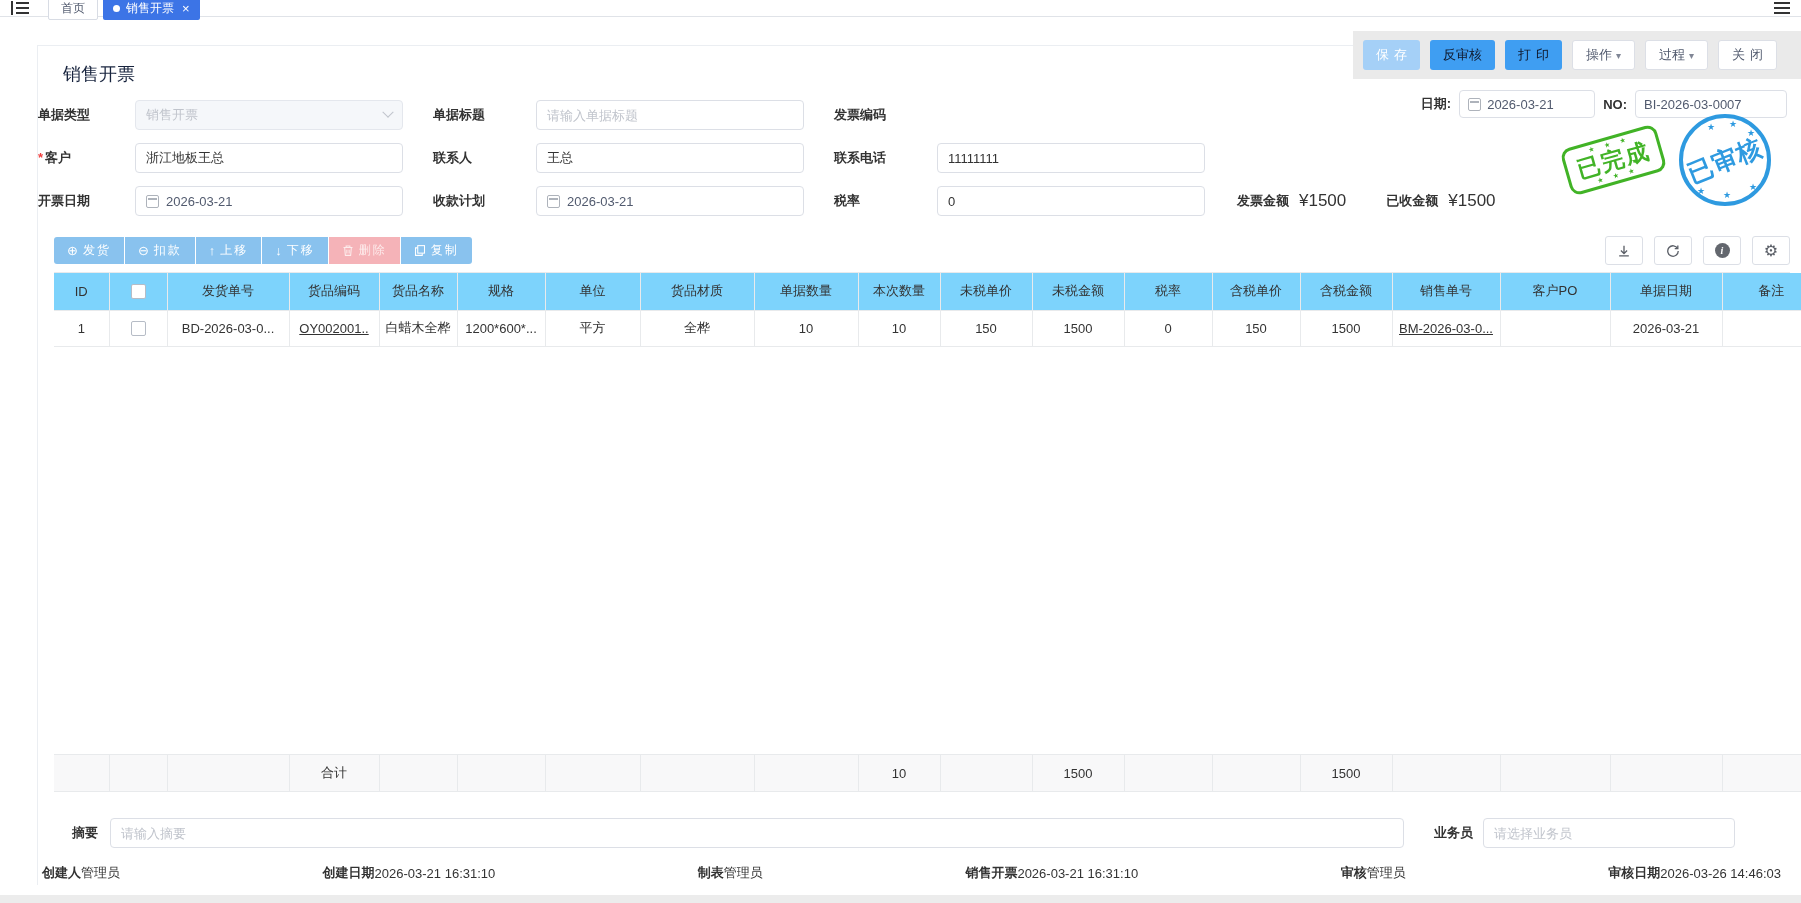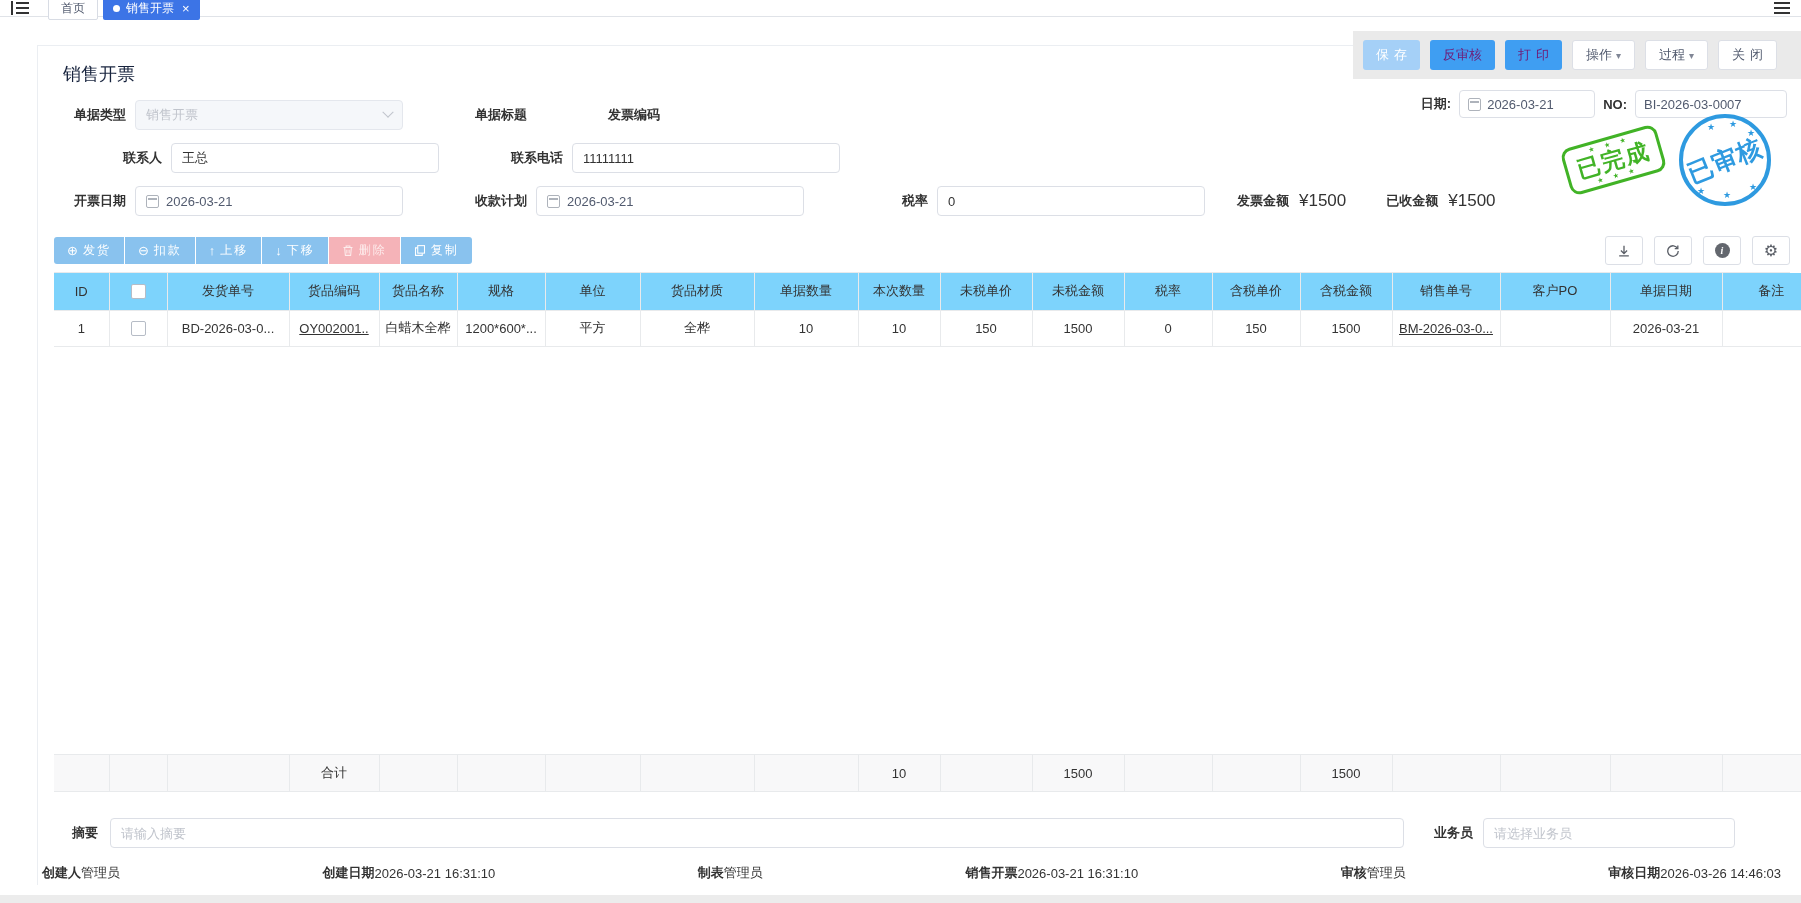--- a/index.html
+++ b/index.html
@@ -20,21 +20,21 @@
   .tab-close { font-size:13px; margin-left:2px; cursor:pointer; }
   .tabbar-right { margin-left:auto; width:18px; height:14px; cursor:pointer; }
 
   
   .action-strip { position:absolute; top:31px; right:0; width:448px; height:48px;
                   background:#eaeaea; display:flex; align-items:center; gap:10px;
                   padding:0 8px 0 10px; z-index:5; }
   .btn { height:30px; border-radius:3px; border:none; font-size:13px; padding:0 13px;
          cursor:pointer; font-family:inherit; display:flex; align-items:center; gap:4px; }
   .btn.ls { letter-spacing:5px; padding-right:8px; }
-  .btn-primary { background:#3f9ef2; color:#701a75; }
+  .btn-primary { background:#3f9ef2; color:#0f172a; }
   .btn-disabled { background:#a5d0f7; color:#fff; cursor:default; }
   .btn-plain { background:#fff; color:#515a6e; border:1px solid #dcdfe6; }
   .caret { font-size:10px; color:#808695; letter-spacing:0; }
 
   
   .doc-row { position:absolute; top:90px; right:14px; display:flex; align-items:center; gap:8px; z-index:4; }
   .doc-row .lbl { font-weight:700; color:#333; }
   .ibox { height:28px; border:1px solid #dcdfe6; border-radius:4px; background:#fff;
           display:flex; align-items:center; padding:0 8px; gap:6px; }
   .ibox input { border:none; outline:none; font-size:13px; color:#515a6e; width:100%;
@@ -58,21 +58,21 @@
 
   
   .panel { margin:28px 0 0 37px; border-top:1px solid #ebeef2; border-left:1px solid #ebeef2;
            min-height:840px; position:relative; }
   .page-title { font-size:18px; font-weight:500; color:#17233d; padding:16px 0 0 25px; height:40px; }
 
   
   .form { margin-top:14px; }
   .f-row { display:flex; align-items:center; margin-bottom:13px; }
   .f-field { display:flex; align-items:center; }
-  .f-label { font-weight:700; color:#333; text-align:right; margin-right:9px; white-space:nowrap; }
+  .f-label { font-weight:700; color:#333; text-align:left; margin-right:9px; white-space:nowrap; }
   .lab1 { width:88px; } .lab2 { width:94px; margin-left:30px; } .lab3 { width:94px; margin-left:30px; }
   .req { color:#f03e3e; margin-right:2px; }
   .f-input { width:268px; height:30px; border:1px solid #dcdfe6; border-radius:4px;
              padding:0 10px; font-size:13px; color:#333; outline:none; font-family:inherit; background:#fff; }
   input::placeholder { color:#c0c4cc; }
   .f-select { width:268px; height:30px; border:1px solid #e4e7ed; border-radius:4px;
               background:#f5f7fa; color:#c0c4cc; display:flex; align-items:center;
               justify-content:space-between; padding:0 10px; cursor:not-allowed; }
   .chev { width:8px; height:8px; border-right:1.5px solid #c0c4cc; border-bottom:1.5px solid #c0c4cc;
           transform:rotate(45deg) translate(-2px,-2px); }
@@ -206,26 +206,31 @@
     <div class="f-row">
       <div class="f-field">
         <span class="f-label lab1">单据类型</span>
         <div class="f-select">
           <span>销售开票</span>
           <span class="chev"></span>
         </div>
       </div>
       <div class="f-field">
         <span class="f-label lab2">单据标题</span>
+        <input class="f-input" placeholder="请输入单据标题" style="">
       </div>
       <div class="f-field">
         <span class="f-label lab3">发票编码</span>
       </div>
     </div>
     <div class="f-row">
+      <div class="f-field">
+        <span class="f-label lab1"><span class="req">*</span><span>客户</span></span>
+        <input class="f-input" value="浙江地板王总" style="">
+      </div>
       <div class="f-field">
         <span class="f-label lab2">联系人</span>
         <input class="f-input" value="王总" style="">
       </div>
       <div class="f-field">
         <span class="f-label lab3">联系电话</span>
         <input class="f-input" value="11111111" style="">
       </div>
     </div>
     <div class="f-row">

